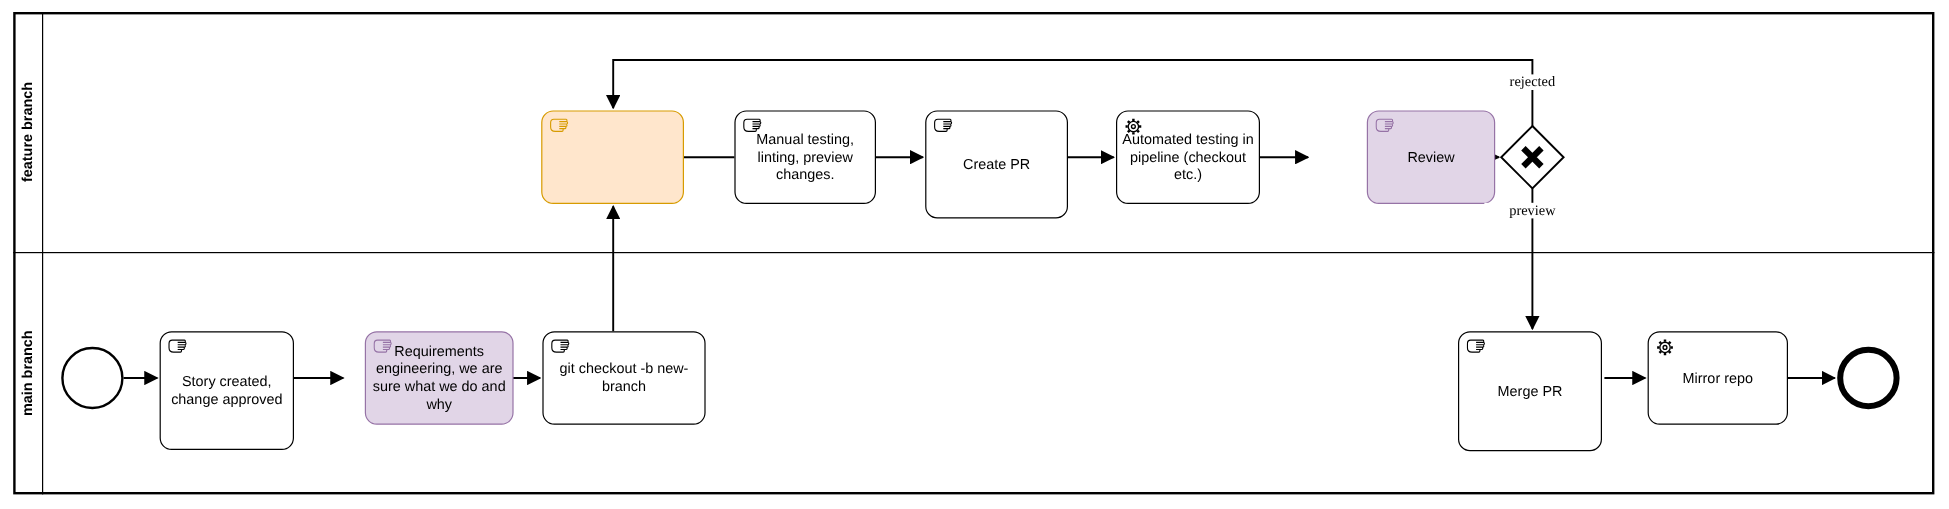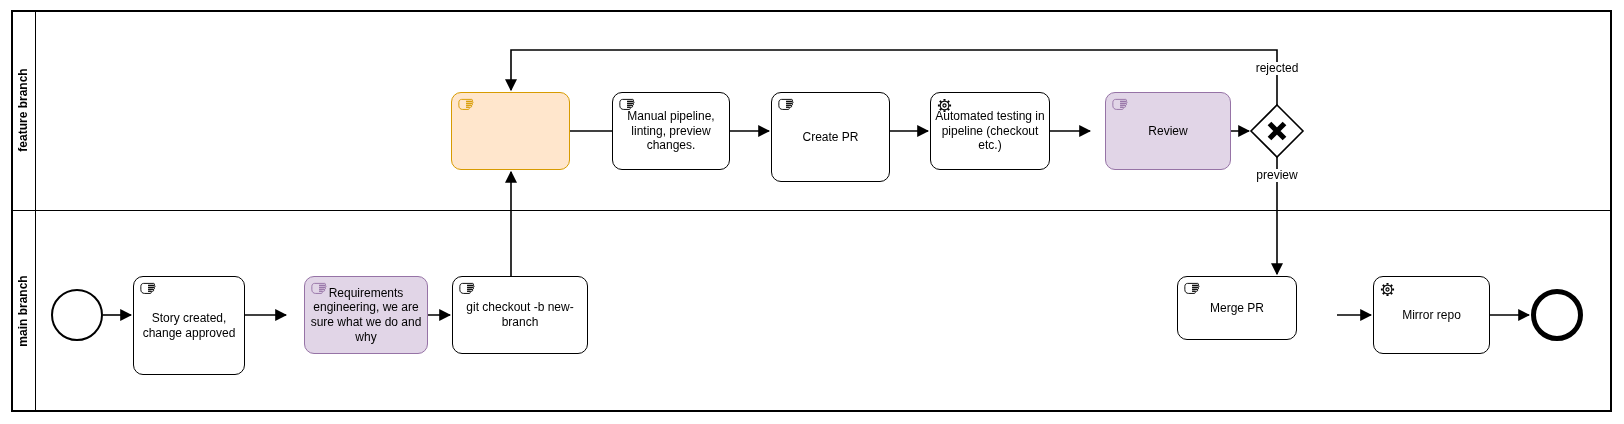--- a/index.html
+++ b/index.html
@@ -41,21 +41,21 @@
   .task-icon { position:absolute; left:6px; top:5px; color:#000; line-height:0; }
   .task.purple .task-icon { color:var(--purple-stroke,#9673A6); }
   .task.orange .task-icon { color:var(--orange-stroke,#D79B00); }
   .event-circle {
     position:absolute; border-radius:50%; background:#fff;
   }
   .event-circle.start { left:51px; top:289px; width:52px; height:52px; border:2px solid #000; }
   .event-circle.end { left:1531px; top:289px; width:52px; height:52px; border:5px solid #000; }
   .edge-label {
     position:absolute; width:80px; text-align:center; font-size:12px;
-    background:#fff; z-index:3; line-height:1.1;
+    background:#fff; z-index:3; line-height:1.1;font-family:Liberation Serif, serif;
   }
 </style>
 </head>
 <body>
 
 <div class="canvas">
 
   <div class="pool"></div>
   <div class="label-strip-divider"></div>
   <div class="lane-divider"></div>
@@ -132,21 +132,21 @@
           </svg>
       </span>
     </div>
 
     <div class="task white" style="left:612px;top:92px;width:118px;height:78px">
       <span class="task-icon">
         <svg width="17" height="13" viewBox="0 0 20 14">
             <path d="M4.2,1 L16.2,1 C17.3,1 17.3,3.3 16.2,3.3 L9.5,3.3 L16.8,3.3 C17.9,3.3 17.9,5.6 16.8,5.6 L9.5,5.6 L16.2,5.6 C17.3,5.6 17.3,7.9 16.2,7.9 L9.5,7.9 L15.2,7.9 C16.3,7.9 16.3,10.2 15.2,10.2 L9.5,10.2 L12.5,10.2 C13.6,10.2 13.6,12.8 12.2,12.8 L5.5,12.8 C2.8,12.8 1,11 1,8.5 L1,4.5 C1,2.3 2.4,1 4.2,1 Z" fill="none" stroke="currentColor" stroke-width="1.1"></path>
           </svg>
       </span>
-      <span class="task-label">Manual pipeline, linting, preview changes.</span>
+      <span class="task-label">Manual testing, linting, preview changes.</span>
     </div>
 
     <div class="task white" style="left:771px;top:92px;width:119px;height:90px">
       <span class="task-icon">
         <svg width="17" height="13" viewBox="0 0 20 14">
             <path d="M4.2,1 L16.2,1 C17.3,1 17.3,3.3 16.2,3.3 L9.5,3.3 L16.8,3.3 C17.9,3.3 17.9,5.6 16.8,5.6 L9.5,5.6 L16.2,5.6 C17.3,5.6 17.3,7.9 16.2,7.9 L9.5,7.9 L15.2,7.9 C16.3,7.9 16.3,10.2 15.2,10.2 L9.5,10.2 L12.5,10.2 C13.6,10.2 13.6,12.8 12.2,12.8 L5.5,12.8 C2.8,12.8 1,11 1,8.5 L1,4.5 C1,2.3 2.4,1 4.2,1 Z" fill="none" stroke="currentColor" stroke-width="1.1"></path>
           </svg>
       </span>
       <span class="task-label">Create PR</span>
     </div>
@@ -157,30 +157,30 @@
             <g fill="none" stroke="currentColor">
               <circle cx="8" cy="8" r="4.6" stroke-width="1.2"></circle>
               <circle cx="8" cy="8" r="1.7" stroke-width="1.2"></circle>
               <path stroke-width="2.2" d="M8,1 V3 M8,13 V15 M1,8 H3 M13,8 H15 M3.05,3.05 L4.5,4.5 M11.5,11.5 L12.95,12.95 M12.95,3.05 L11.5,4.5 M4.5,11.5 L3.05,12.95"></path>
             </g>
           </svg>
       </span>
       <span class="task-label">Automated testing in pipeline (checkout etc.)</span>
     </div>
 
-    <div class="task purple" style="left:1105px;top:92px;width:126px;height:78px">
+    <div class="task purple" style="left:1139px;top:92px;width:107px;height:78px">
       <span class="task-icon">
         <svg width="17" height="13" viewBox="0 0 20 14">
             <path d="M4.2,1 L16.2,1 C17.3,1 17.3,3.3 16.2,3.3 L9.5,3.3 L16.8,3.3 C17.9,3.3 17.9,5.6 16.8,5.6 L9.5,5.6 L16.2,5.6 C17.3,5.6 17.3,7.9 16.2,7.9 L9.5,7.9 L15.2,7.9 C16.3,7.9 16.3,10.2 15.2,10.2 L9.5,10.2 L12.5,10.2 C13.6,10.2 13.6,12.8 12.2,12.8 L5.5,12.8 C2.8,12.8 1,11 1,8.5 L1,4.5 C1,2.3 2.4,1 4.2,1 Z" fill="none" stroke="currentColor" stroke-width="1.1"></path>
           </svg>
       </span>
       <span class="task-label">Review</span>
     </div>
 
-    <div class="task white" style="left:1177px;top:276px;width:120px;height:64px">
+    <div class="task white" style="left:1215px;top:276px;width:120px;height:100px">
       <span class="task-icon">
         <svg width="17" height="13" viewBox="0 0 20 14">
             <path d="M4.2,1 L16.2,1 C17.3,1 17.3,3.3 16.2,3.3 L9.5,3.3 L16.8,3.3 C17.9,3.3 17.9,5.6 16.8,5.6 L9.5,5.6 L16.2,5.6 C17.3,5.6 17.3,7.9 16.2,7.9 L9.5,7.9 L15.2,7.9 C16.3,7.9 16.3,10.2 15.2,10.2 L9.5,10.2 L12.5,10.2 C13.6,10.2 13.6,12.8 12.2,12.8 L5.5,12.8 C2.8,12.8 1,11 1,8.5 L1,4.5 C1,2.3 2.4,1 4.2,1 Z" fill="none" stroke="currentColor" stroke-width="1.1"></path>
           </svg>
       </span>
       <span class="task-label">Merge PR</span>
     </div>
 
     <div class="task white" style="left:1373px;top:276px;width:117px;height:78px">
       <span class="task-icon">

